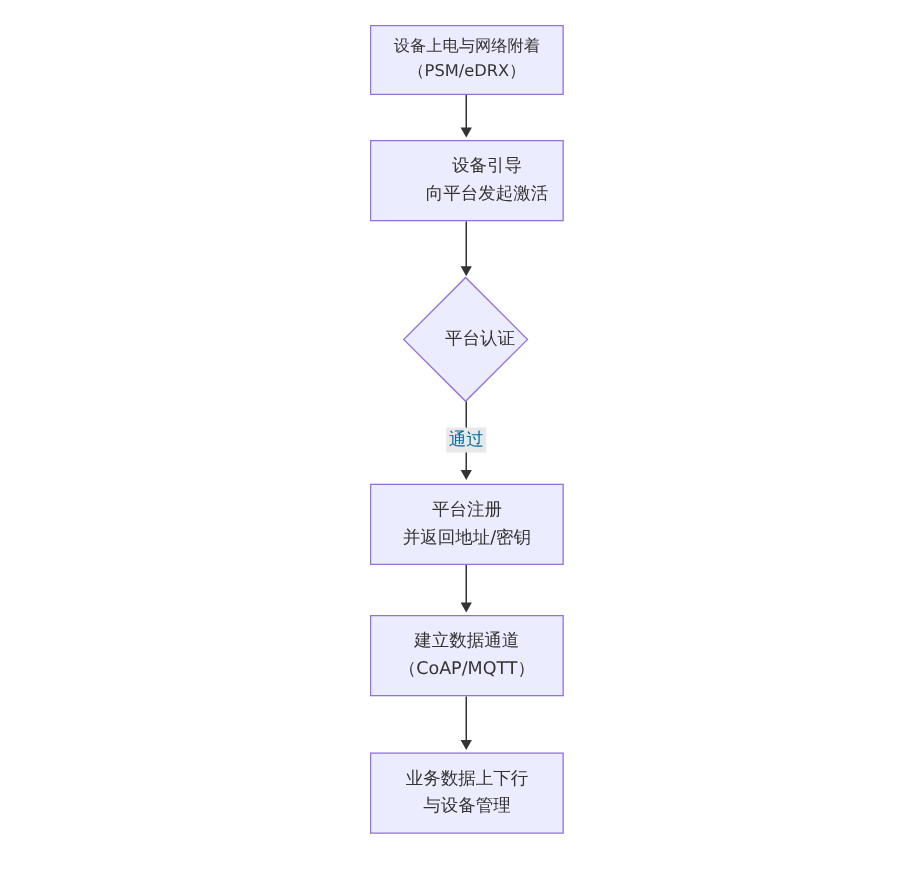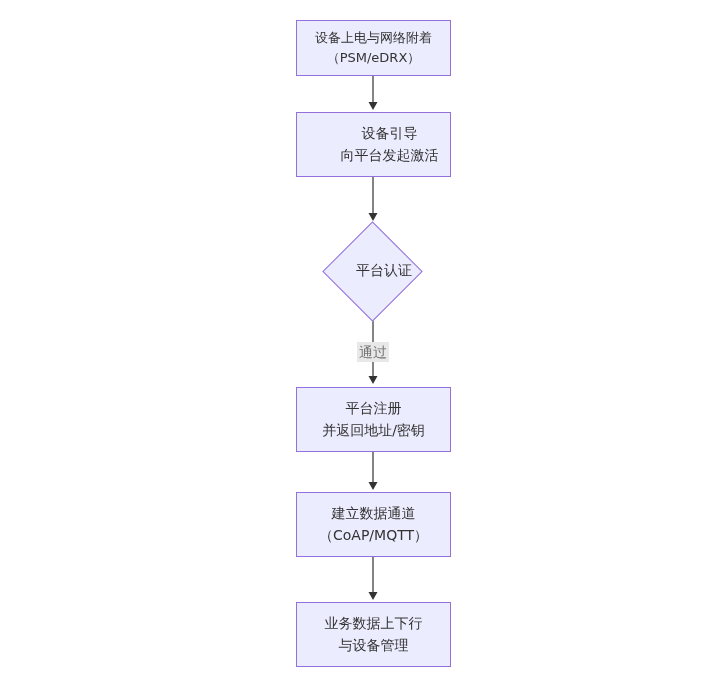--- a/index.html
+++ b/index.html
@@ -62,21 +62,21 @@
     color: #333333;
     font-size: 14px;
     white-space: nowrap;
   }
   .edge-label {
     position: absolute;
     left: 373px;
     top: 352px;
     transform: translate(-50%, -50%);
     background: #e8e8e8;
-    color: #737373;
+    color: #0369a1;
     font-size: 14px;
     padding: 0 2px;
     line-height: 20px;
   }
 </style>
 </head>
 <body>
 
 <div class="canvas">
 

